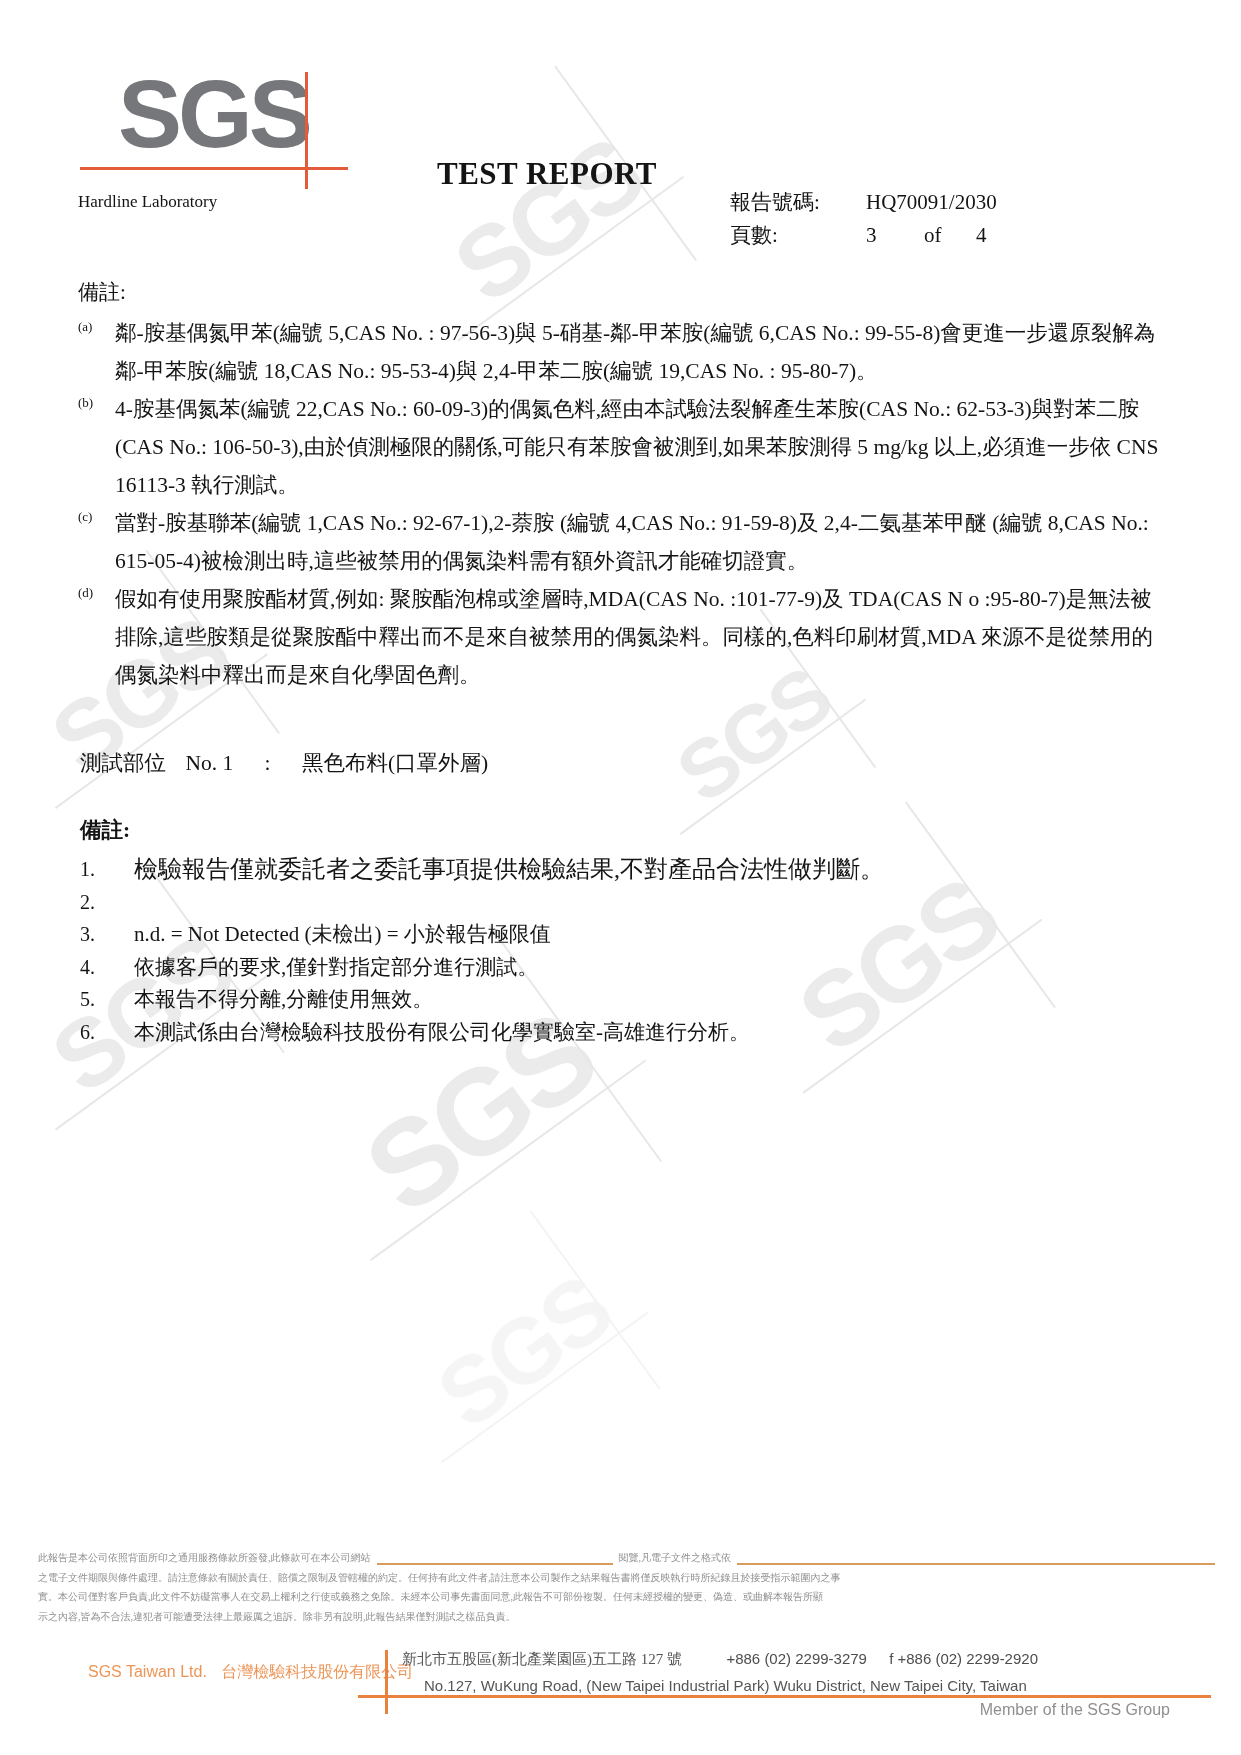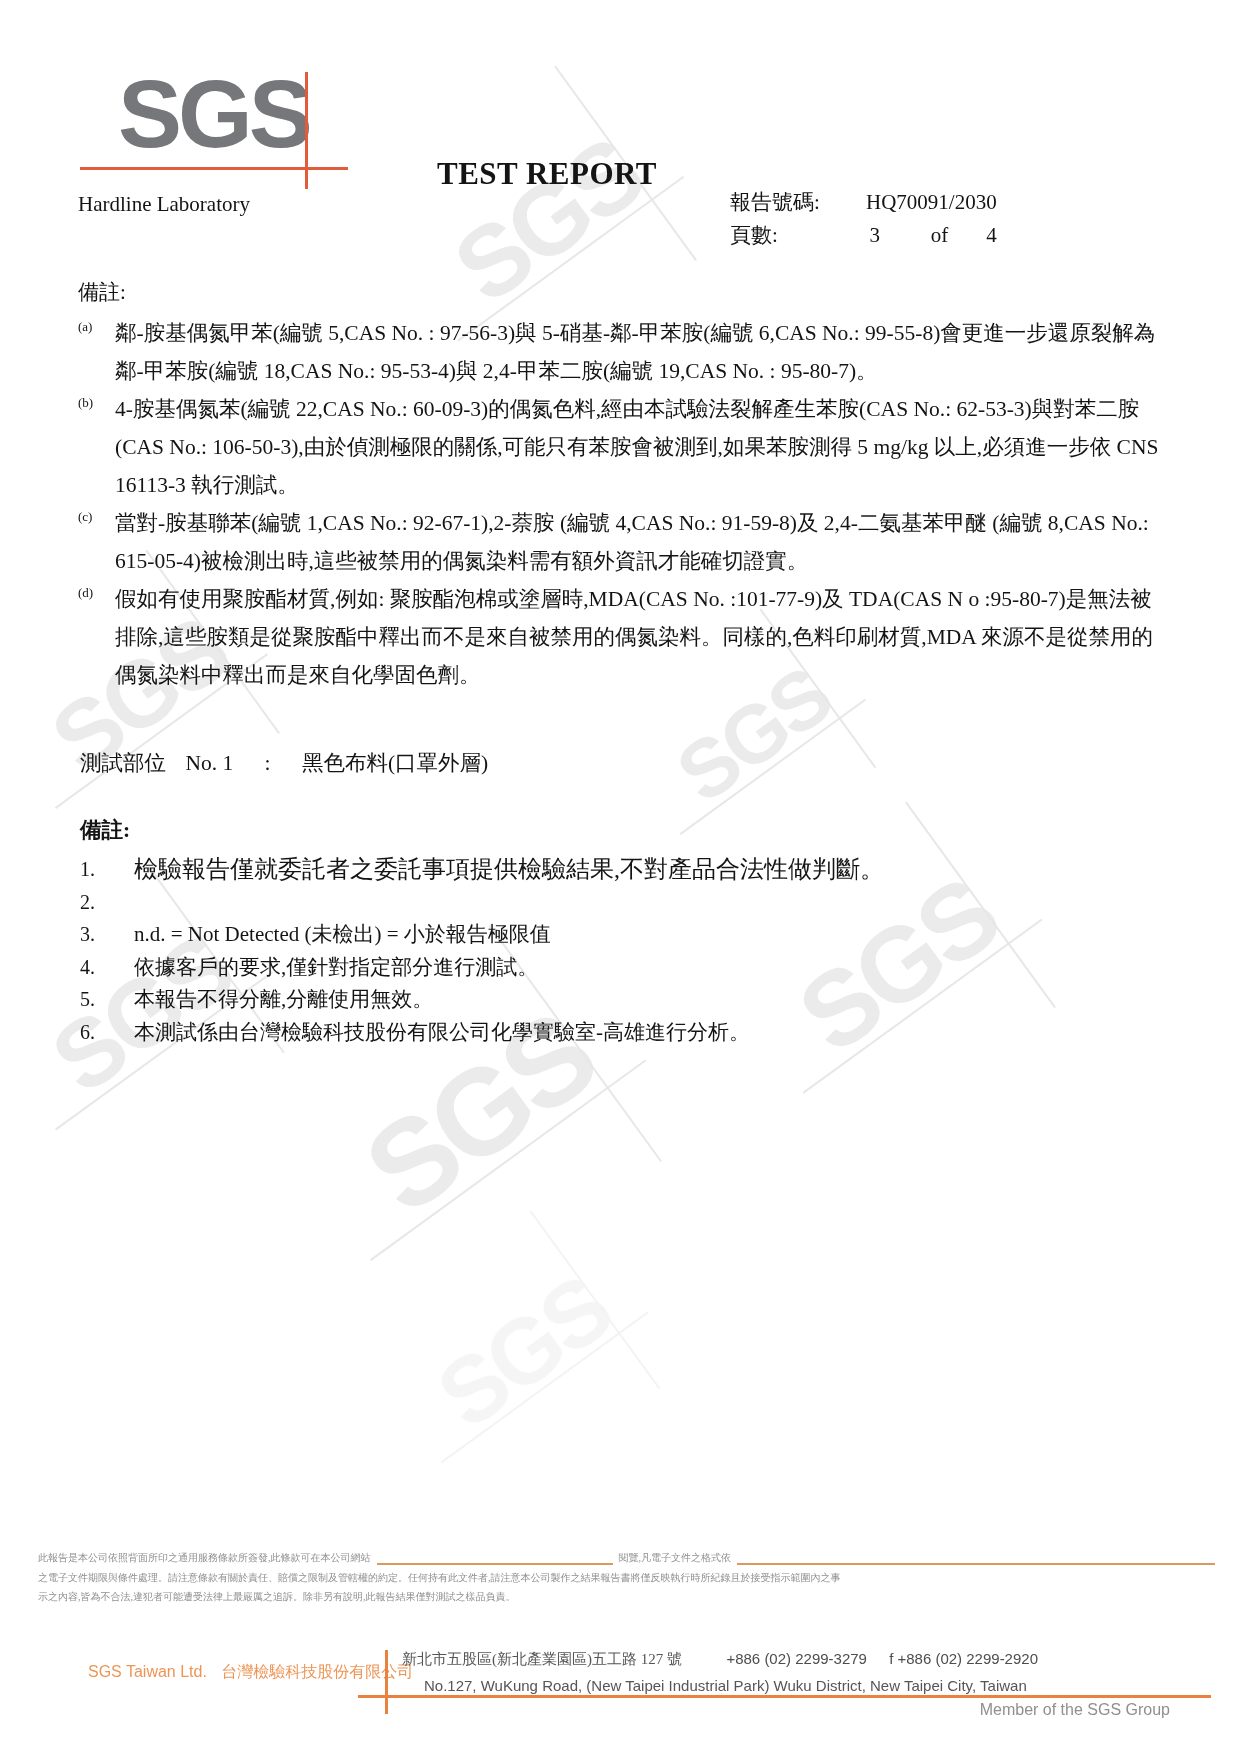--- a/index.html
+++ b/index.html
@@ -19,24 +19,24 @@
   .wm6{left:358px;top:1052px;font-size:122px;}
   .wm7{left:432px;top:1306px;font-size:92px;opacity:0.5;}
 
   .content{position:relative;z-index:1;}
 
   
   .logo-text{position:absolute;left:118px;top:66px;font-family:"Liberation Sans","DejaVu Sans",sans-serif;
              font-weight:bold;font-size:96px;line-height:1;color:#76777A;letter-spacing:-4px;}
   .logo-hline{position:absolute;left:80px;top:167px;width:268px;height:3px;background:#E25C3C;}
   .logo-vline{position:absolute;left:305px;top:72px;width:3px;height:117px;background:#E25C3C;}
-  .lab-name{position:absolute;left:78px;top:192px;font-size:21px;}
+  .lab-name{position:absolute;left:78px;top:192px;font-size:17px;}
   .title{position:absolute;left:437px;top:156px;font-size:31px;font-weight:bold;letter-spacing:0.5px;margin:0;}
   .meta{position:absolute;left:730px;top:186px;font-size:21px;}
-  .meta-row{display:flex;line-height:33px;justify-content:space-between;}
+  .meta-row{display:flex;line-height:33px;}
   .meta-label{display:inline-block;width:136px;}
   .pg-num{display:inline-block;width:58px;}
   .pg-of{display:inline-block;width:52px;}
 
   
   .remarks1{position:absolute;left:78px;top:276px;width:1092px;}
   .r1-heading{font-size:21px;line-height:32px;margin-bottom:6px;}
   .note-row{display:flex;}
   .note-label{width:37px;flex:none;font-size:13px;padding-top:5px;}
   .note-text{flex:1;font-size:21.5px;line-height:38px;}
@@ -165,20 +165,21 @@
     </section>
 
     <div class="legal">
       <div class="legal-line1">
         <span>此報告是本公司依照背面所印之通用服務條款所簽發,此條款可在本公司網站</span>
         <span class="blank1"></span>
         <span>閱覽,凡電子文件之格式依</span>
         <span class="blank2"></span>
       </div>
       <div>之電子文件期限與條件處理。請注意條款有關於責任、賠償之限制及管轄權的約定。任何持有此文件者,請注意本公司製作之結果報告書將僅反映執行時所紀錄且於接受指示範圍內之事</div>
+      <div>實。本公司僅對客戶負責,此文件不妨礙當事人在交易上權利之行使或義務之免除。未經本公司事先書面同意,此報告不可部份複製。任何未經授權的變更、偽造、或曲解本報告所顯</div>
       <div>示之內容,皆為不合法,違犯者可能遭受法律上最嚴厲之追訴。除非另有說明,此報告結果僅對測試之樣品負責。</div>
     </div>
 
     <div class="company">
       <span class="en">SGS Taiwan Ltd.</span>
       <span class="zh">台灣檢驗科技股份有限公司</span>
     </div>
     <div class="fvline"></div>
     <div class="addr1">
       <span class="azh">新北市五股區(新北產業園區)五工路 127 號</span>

